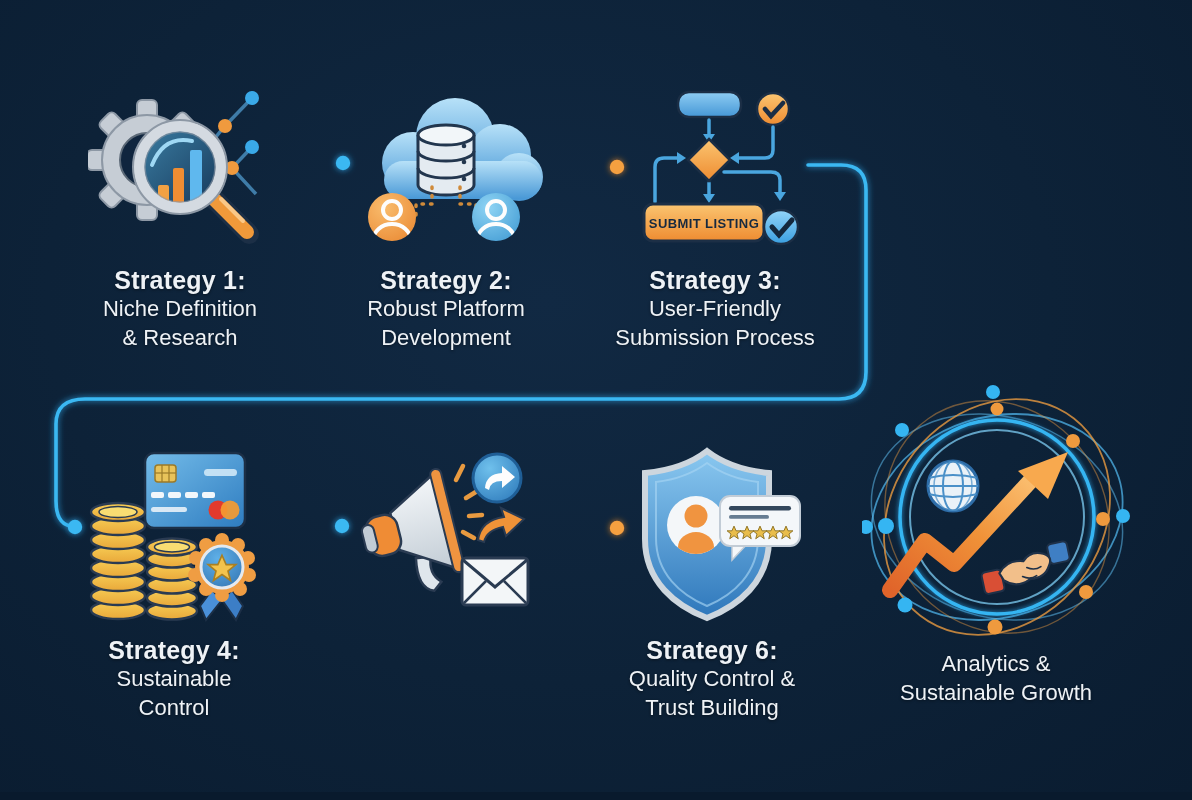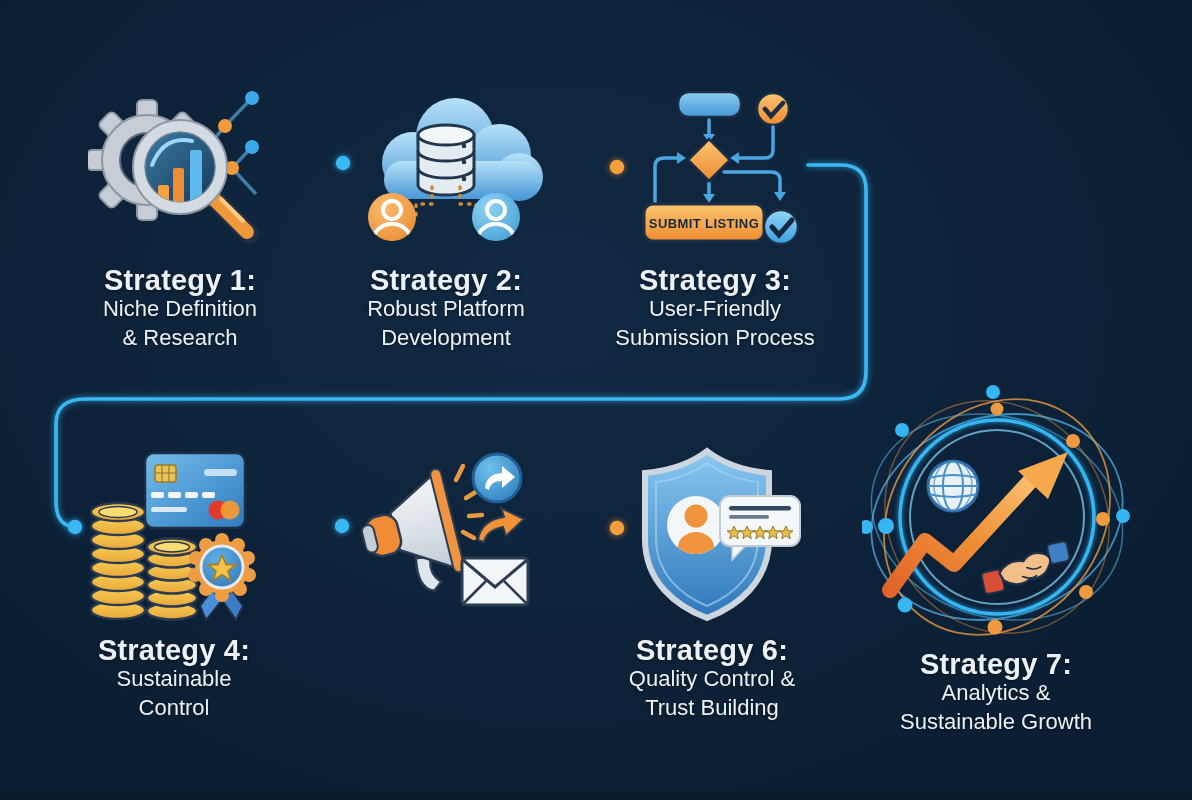--- a/index.html
+++ b/index.html
@@ -2,21 +2,21 @@
 <html><head>
 <meta charset="utf-8">
 <style>
   html,body{margin:0;padding:0;background:#091a2d;}
   .canvas{position:relative;width:1192px;height:792px;overflow:hidden;
     background:radial-gradient(ellipse at 46% 38%, #112943 0%, #0d2238 55%, #0a1c30 100%);
     font-family:"Liberation Sans", sans-serif;}
   .abs{position:absolute;}
   .label{position:absolute;width:320px;text-align:center;color:#eef2f6;
     text-shadow:0 1px 3px rgba(0,0,0,.45);}
-  .label .ttl{font-size:29px;font-weight:700;line-height:29px;letter-spacing:.2px;}
+  .label .ttl{font-size:25px;font-weight:700;line-height:29px;letter-spacing:.2px;}
   .label .sub{font-size:22px;font-weight:400;line-height:28.5px;}
   svg{display:block;}
 </style>
 </head>
 <body>
 
 <div class="canvas">
 
   <svg class="abs" style="left:0;top:0;" width="1192" height="800" viewBox="0 0 1192 800">
     <defs>
@@ -433,18 +433,17 @@
     <div class="ttl">Strategy 4:</div>
     <div class="sub">Sustainable</div>
     <div class="sub">Control</div>
   </div>
   <div class="label" style="left:552px;top:636px;">
     <div class="ttl">Strategy 6:</div>
     <div class="sub">Quality Control &amp;</div>
     <div class="sub">Trust Building</div>
   </div>
   <div class="label" style="left:836px;top:650px;">
-    <div class="ttl">Strategy 7:</div>
     <div class="sub">Analytics &amp;</div>
     <div class="sub">Sustainable Growth</div>
   </div>
 
 </div>
 
 </body></html>

